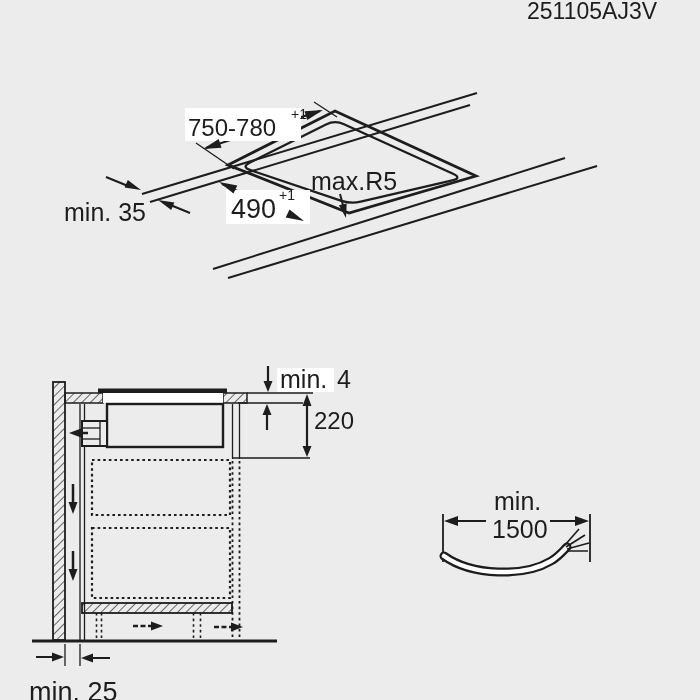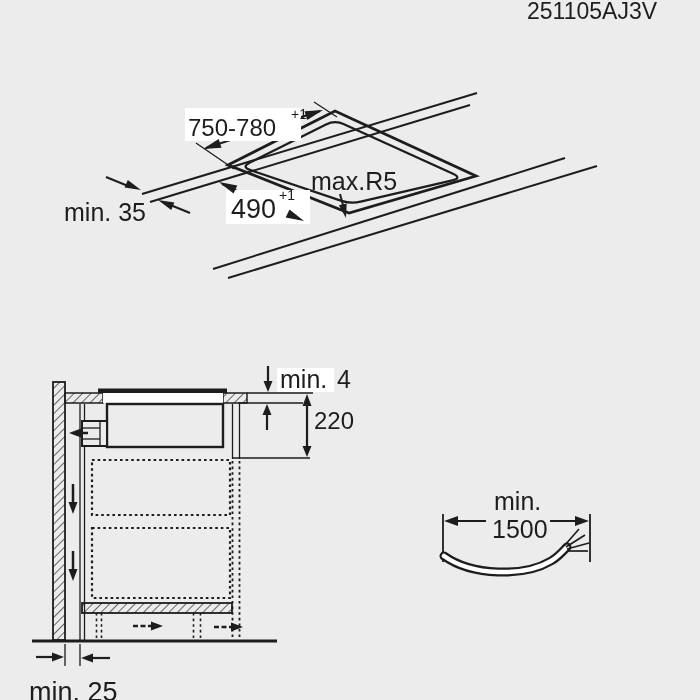--- a/index.html
+++ b/index.html
@@ -1,16 +1,16 @@
 <!DOCTYPE html>
 <html><head>
 <meta charset="utf-8">
 <style>
   html,body{margin:0;padding:0;background:#ececec;}
-  .canvas{position:relative;width:700px;height:700px;background:#ececec;overflow:hidden;}
+  .canvas{position:relative;width:700px;height:700px;background:#ececec;overflow:hidden;border-radius:29px;}
   svg{position:absolute;left:0;top:0;}
   .ln{stroke:#1d1d1d;fill:none;}
   .thin{stroke-width:1.3;}
   .mid{stroke-width:2;}
   .thick{stroke-width:2.8;}
   .dash{stroke-dasharray:2.6,3;}
   .fillink{fill:#1d1d1d;stroke:none;}
   .paper{fill:#ffffff;stroke:none;}
   .bgfill{fill:#ececec;}
   text{fill:#1d1d1d;font-family:"Liberation Sans","DejaVu Sans",sans-serif;}

